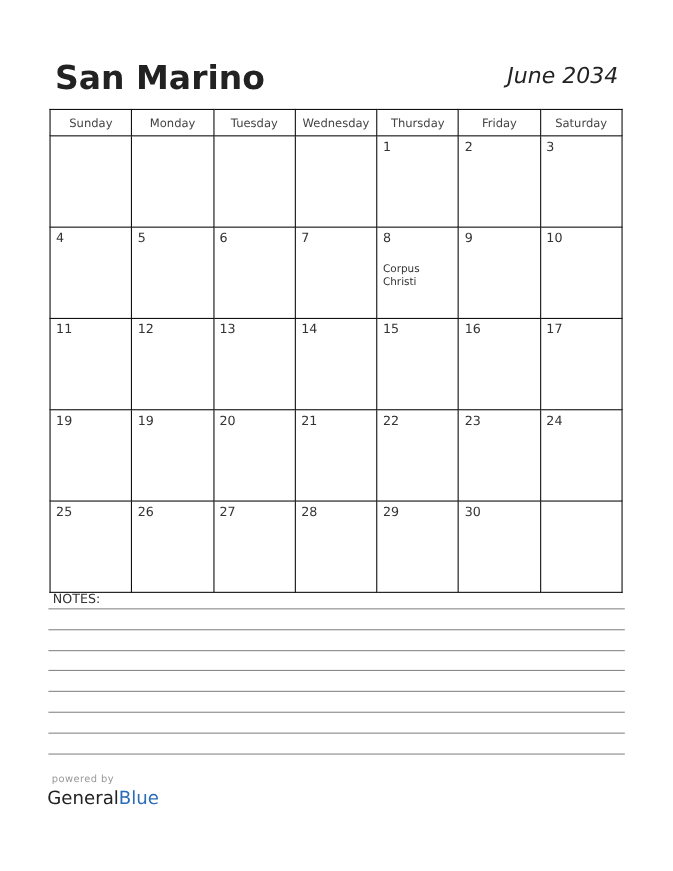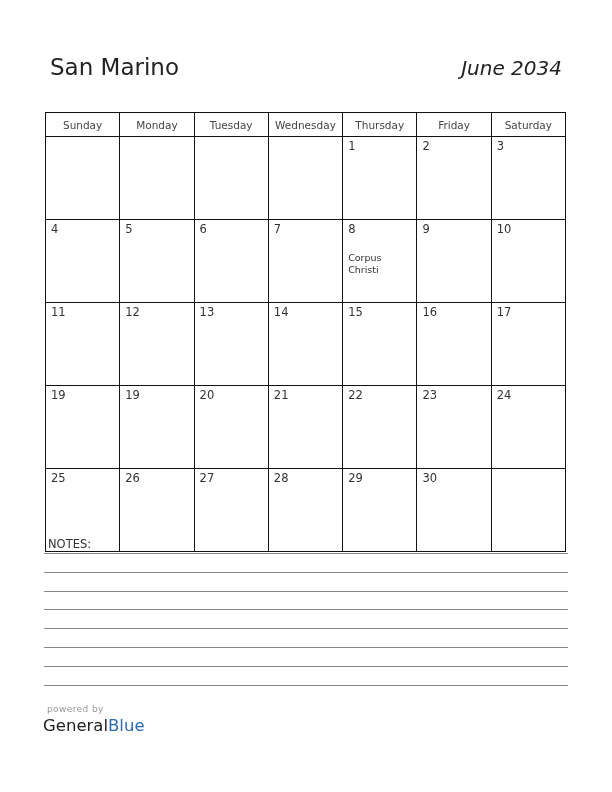--- a/index.html
+++ b/index.html
@@ -1,20 +1,20 @@
 <!DOCTYPE html>
 <html><head>
 <meta charset="utf-8">
 <style>
   html, body { margin: 0; padding: 0; background: #ffffff; }
   body { width: 612px; height: 792px; position: relative; overflow: hidden;
          font-family: "DejaVu Sans", "Liberation Sans", sans-serif; color: #222; }
-  .title { position: absolute; left: 50px; top: 54px; font-size: 23px; color: #222; font-weight: normal; }
+  .title { position: absolute; left: 50px; top: 54px; font-size: 30px; color: #222; font-weight: bold; }
   .month { position: absolute; right: 50px; top: 56px; font-size: 20px; color: #222; font-style: italic; }
-  table.cal { position: absolute; left: 45px; top: 112px; width: 521px; border-collapse: collapse;
+  table.cal { position: absolute; left: 45px; top: 99px; width: 521px; border-collapse: collapse;
               table-layout: fixed; }
   table.cal th, table.cal td { border: 1.3px solid #111; }
   table.cal th { height: 23px; font-size: 10.5px; font-weight: normal; color: #444; text-align: center; padding: 0; }
   table.cal td { height: 76px; vertical-align: top; padding: 3px 5px; font-size: 11px; color: #333; }
   .daynum { display: block; font-size: 11.5px; color: #333; line-height: 13px; }
   .holiday { display: block; font-size: 9.5px; color: #333; line-height: 12px; margin-top: 16px; }
   .notes-label { position: absolute; left: 48px; top: 537px; font-size: 11.5px; color: #333; }
   .note-line { position: absolute; left: 44px; width: 524px; height: 0; border-top: 1.2px solid #888; }
   .powered { position: absolute; left: 47px; top: 704px; font-size: 9px; color: #999; letter-spacing: 0.4px; }
   .brand { position: absolute; left: 43px; top: 716px; font-size: 16.5px; color: #222; }

